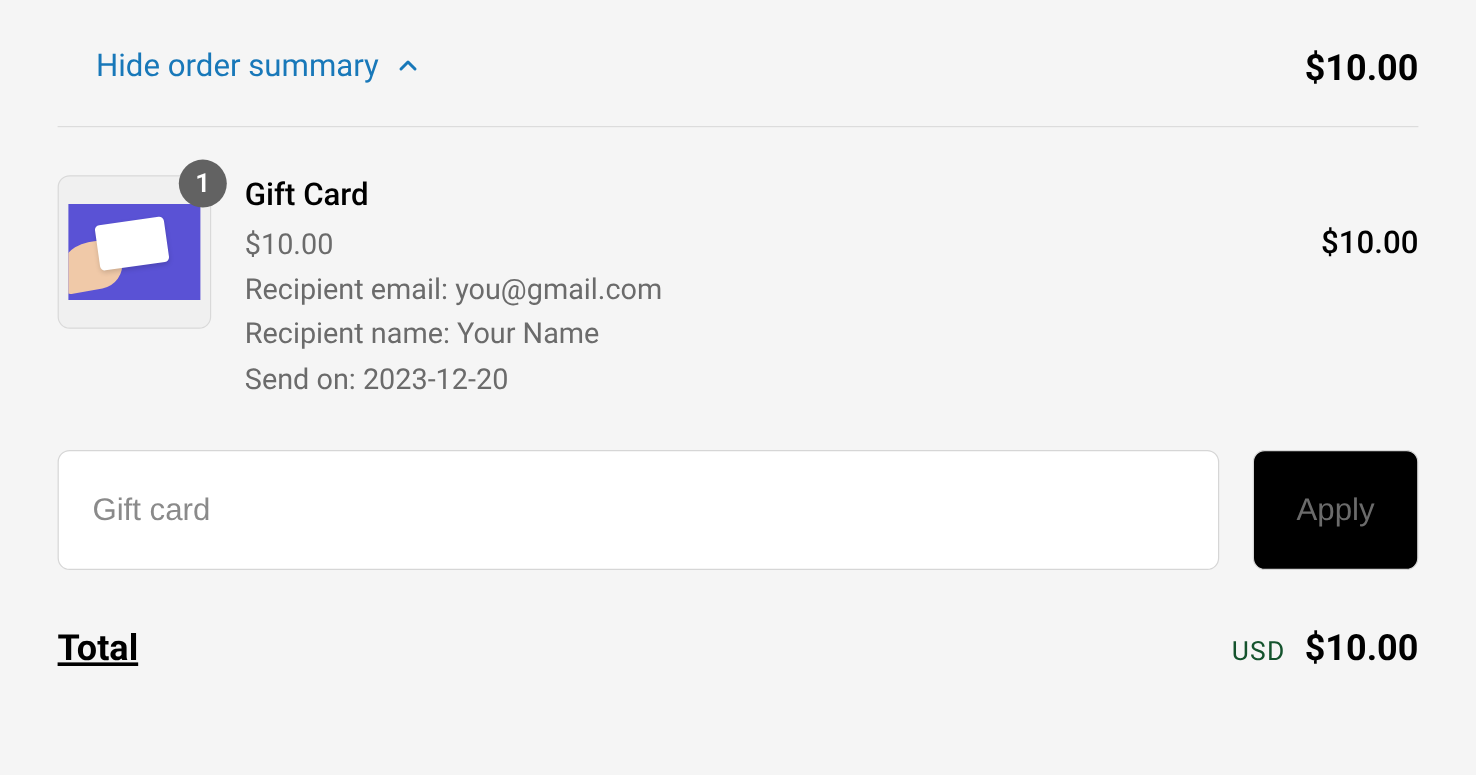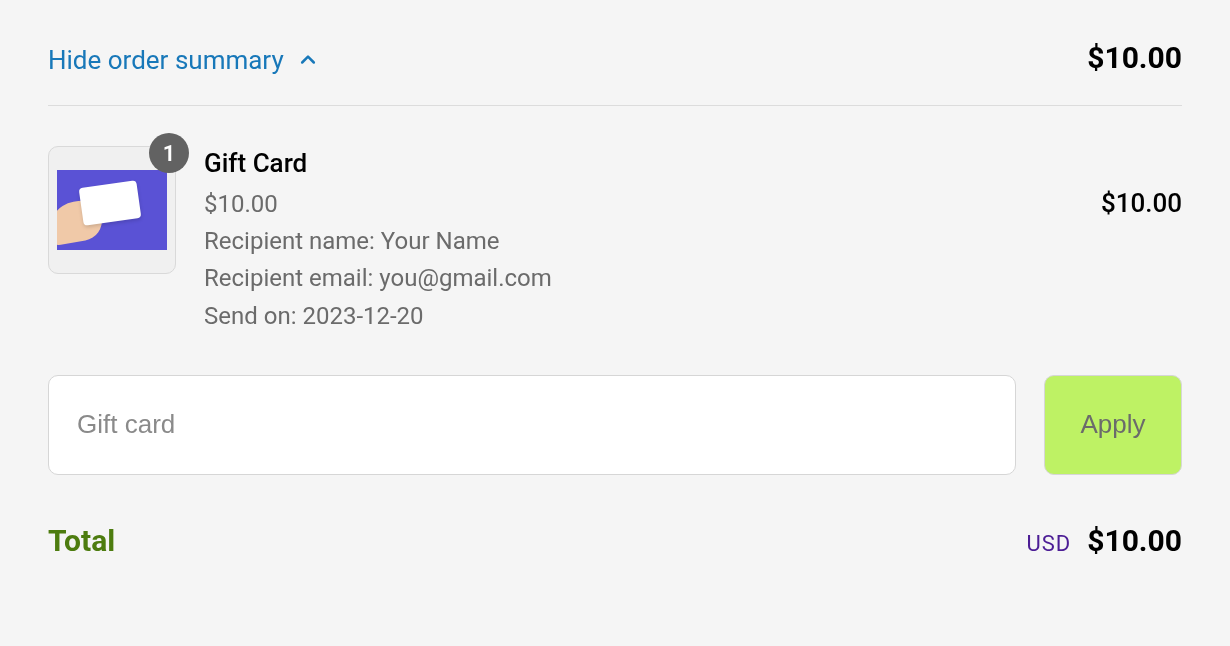--- a/index.html
+++ b/index.html
@@ -10,22 +10,23 @@
     body {
       font-family: -apple-system, BlinkMacSystemFont, "Segoe UI", Roboto, Helvetica, Arial, sans-serif;
       background: #f5f5f5;
       width: 1230px;
       height: 646px;
       padding: 40px 48px;
     }
     .summary-header {
       display: flex;
       justify-content: space-between;
-      align-items: flex-end;
+      align-items: flex-start;
       padding-bottom: 30px;
+      margin-left: 32px;
     }
     .toggle-link {
       display: flex;
       align-items: center;
       color: #1878b9;
       font-size: 26px;
       cursor: pointer;
     }
     .toggle-link .chevron {
       margin-left: 14px;
@@ -145,44 +146,45 @@
       outline: none;
     }
     .gift-input::placeholder {
       color: #8a8a8a;
     }
     .apply-btn {
       width: 138px;
       height: 100px;
       border: 1px solid #d6d6d6;
       border-radius: 10px;
-      background: #bef264;
+      background: #000000;
       color: #6b6b6b;
       font-size: 26px;
       font-weight: 500;
       cursor: pointer;
     }
     .total-row {
       display: flex;
       justify-content: space-between;
       align-items: baseline;
     }
     .total-label {
       font-size: 30px;
       font-weight: 700;
-      color: #4d7c0f;
+      color: #000000;
+      text-decoration: underline;
     }
     .total-right {
       display: flex;
       align-items: baseline;
       gap: 16px;
     }
     .currency-code {
       font-size: 22px;
-      color: #4c1d95;
+      color: #14532d;
       letter-spacing: 1px;
     }
     .total-amount {
       font-size: 30px;
       font-weight: 700;
       color: #000;
     }
   </style>
 </head>
 <body>
@@ -205,22 +207,22 @@
   <div class="thumb-wrap">
     <div class="thumb-inner">
       <div class="hand"></div>
       <div class="card-shape"></div>
     </div>
     <div class="qty-badge">1</div>
   </div>
   <div class="item-info">
     <div class="item-name">Gift Card</div>
     <div class="item-meta">$10.00</div>
+    <div class="item-meta">Recipient email: you@gmail.com</div>
     <div class="item-meta">Recipient name: Your Name</div>
-    <div class="item-meta">Recipient email: you@gmail.com</div>
     <div class="item-meta">Send on: 2023-12-20</div>
   </div>
   <div class="item-price">$10.00</div>
 </div>
 
 <div class="gift-row">
   <input type="text" class="gift-input" placeholder="Gift card" style="">
   <button class="apply-btn">Apply</button>
 </div>
 

